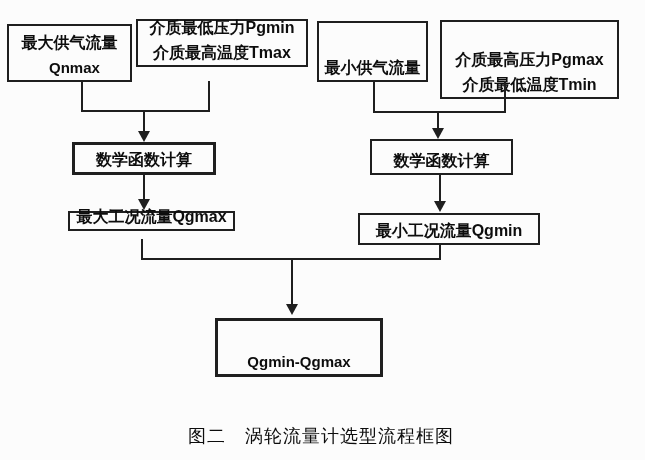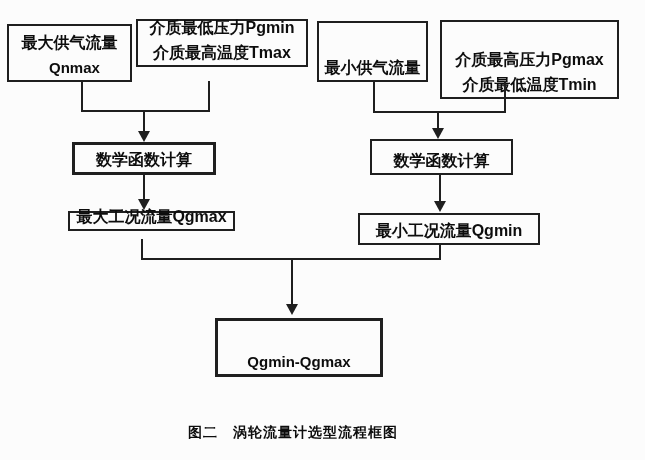--- a/index.html
+++ b/index.html
@@ -50,22 +50,22 @@
     width: 0;
     height: 0;
     border-left: 6px solid transparent;
     border-right: 6px solid transparent;
     border-top: 11px solid var(--line);
   }
   .caption {
     position: absolute;
     left: 188px;
     top: 424px;
-    font-size: 14px;
-    font-weight: bold;
+    font-size: 18px;
+    font-weight: normal;
     letter-spacing: 1px;
     color: var(--text);
     white-space: nowrap;
   }
 </style>
 </head>
 <body>
 
 <div class="canvas">
 

